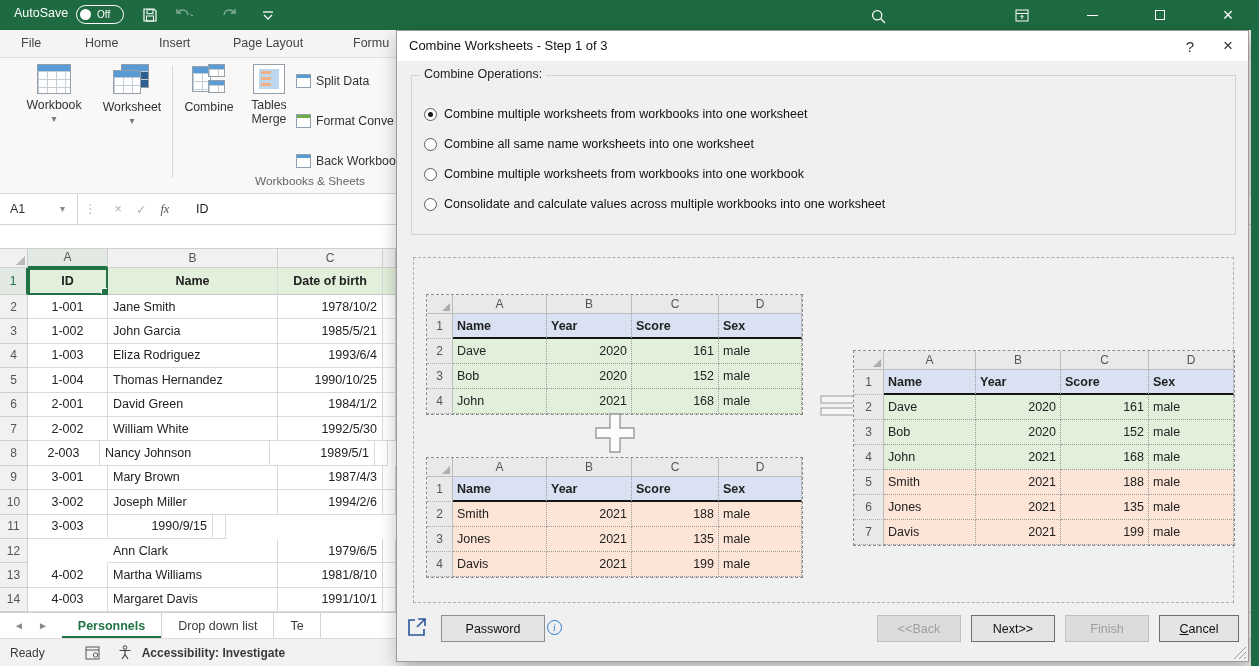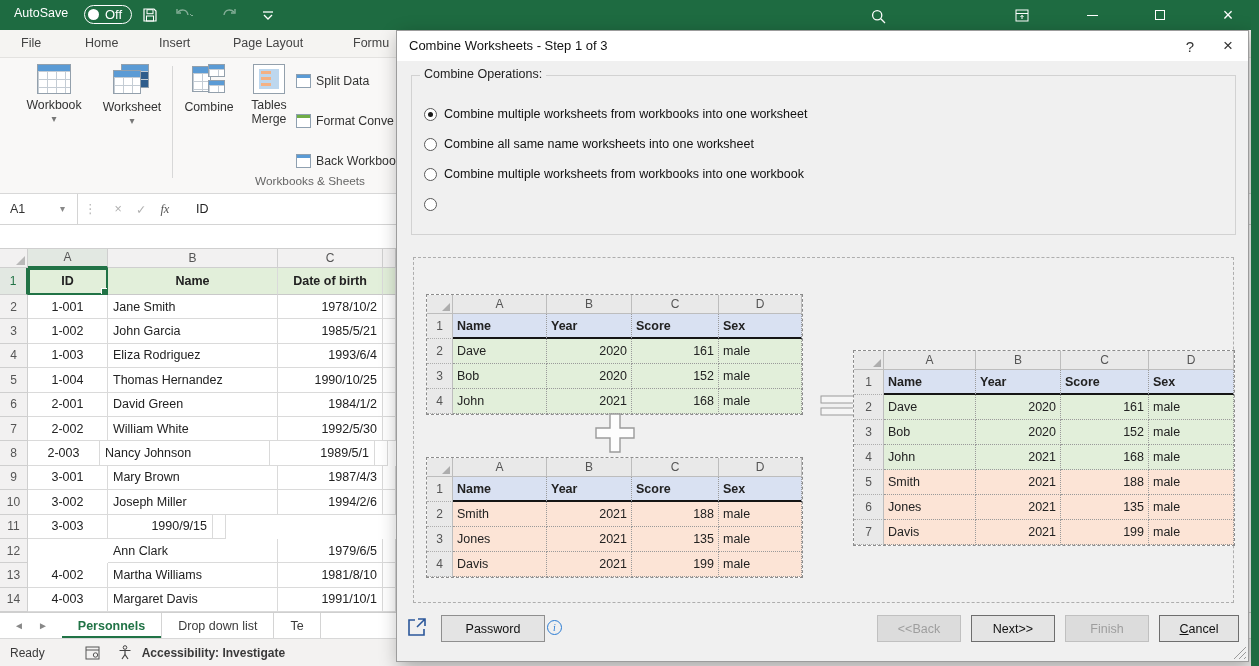--- a/index.html
+++ b/index.html
@@ -3,21 +3,21 @@
 <meta charset="utf-8">
 <style>
 *{margin:0;padding:0;box-sizing:border-box;font-family:"Liberation Sans",sans-serif}
 html,body{background:#c8c8c8}
 #stage{position:relative;width:1259px;height:666px;background:#fff;overflow:hidden}
 
 
 .titlebar{position:absolute;left:0;top:0;width:1259px;height:30px;background:#1e6b41;color:#fff}
 .titlebar *{color:#fff}
 .autosave{position:absolute;left:14px;top:6px;font-size:12.5px}
-.as-pill{position:absolute;left:84px;top:5px;width:48px;height:19px;border:1px solid #fff;border-radius:10px;font-size:13px;line-height:17px;padding-left:20px}
+.as-pill{position:absolute;left:76px;top:5px;width:48px;height:19px;border:1px solid #fff;border-radius:10px;font-size:10px;line-height:17px;padding-left:20px}
 .as-knob{position:absolute;left:3px;top:3px;width:11px;height:11px;border-radius:50%;background:#fff}
 .tb-icon{position:absolute;top:4px;width:24px;height:22px;display:flex;align-items:center;justify-content:center}
 .dim{opacity:.45}
 .title-group{position:absolute;left:400px;right:330px;top:0;height:30px;display:flex;align-items:center;justify-content:center;gap:7px;font-size:12.5px;white-space:nowrap}
 .winbtn{position:absolute;top:0;width:34px;height:30px;display:flex;align-items:center;justify-content:center;font-size:15px}
 .box-glyph{width:10px;height:10px;border:1px solid #fff}
 .min-glyph{width:11px;height:1px;background:#fff}
 
 
 .tabrow{position:absolute;left:0;top:30px;width:1259px;height:28px;background:#f5f4f2;border-bottom:1px solid #e3e2e0;font-size:12.5px;color:#444}
@@ -416,20 +416,21 @@
           <div class="op" style="top: 58px;">
             <span class="radio"></span>
             <span>Combine all same name worksheets into one worksheet</span>
           </div>
           <div class="op" style="top: 88px;">
             <span class="radio"></span>
             <span>Combine multiple worksheets from workbooks into one workbook</span>
           </div>
           <div class="op" style="top: 118px;">
             <span class="radio"></span>
+            <span>Consolidate and calculate values across multiple workbooks into one worksheet</span>
           </div>
         </div>
     </div>
 
     <div class="dashed">
       <div class="mt" style="left:12px;top:36px">
           <div class="mt-hrow">
             <div class="mt-corner" style="width: 26px;"></div>
             <div class="mt-ch" style="width: 94px;">A</div>
             <div class="mt-ch" style="width: 85px;">B</div>

